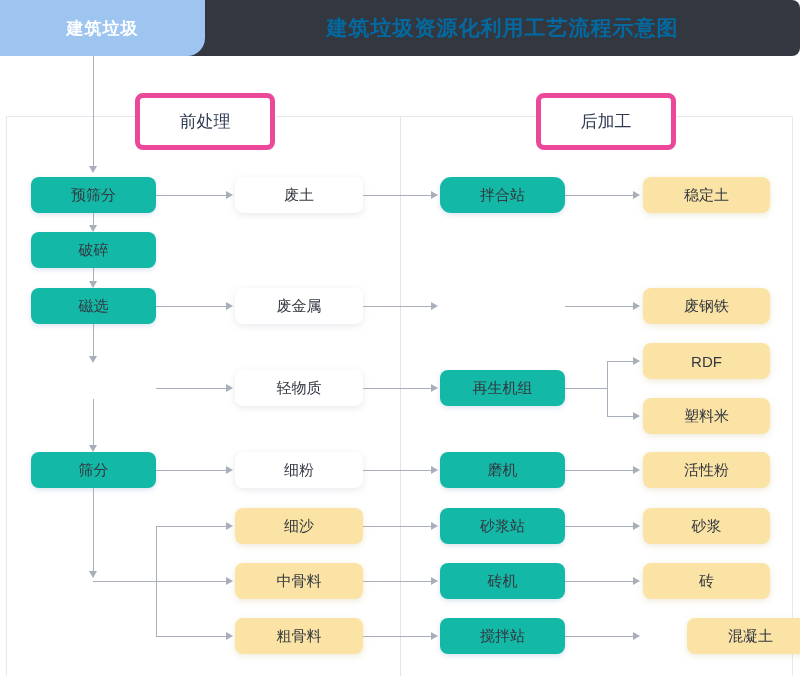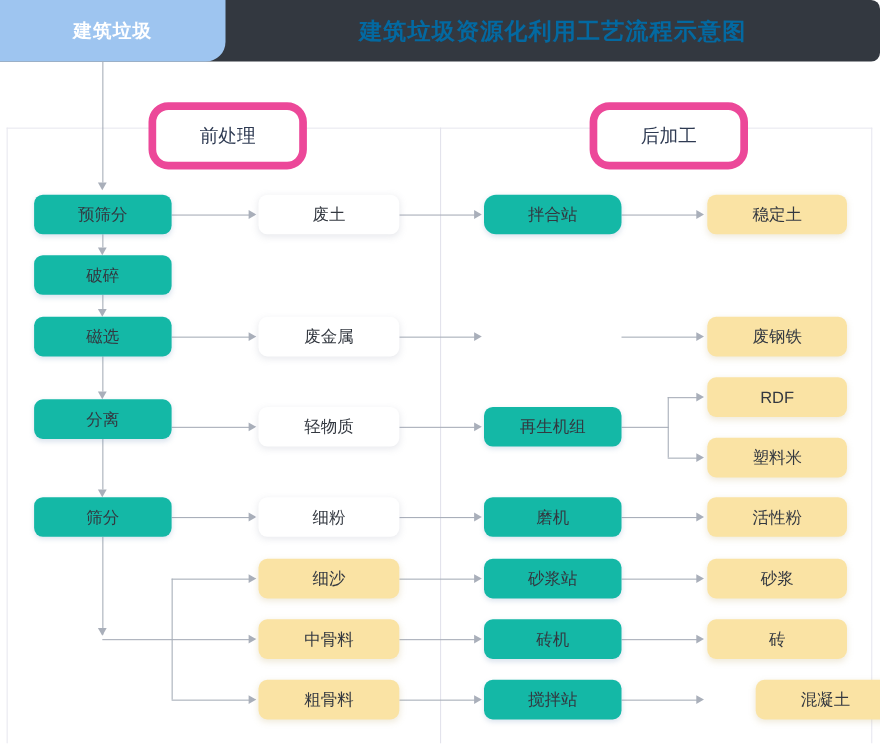--- a/index.html
+++ b/index.html
@@ -39,21 +39,21 @@
     background:#E8E8F0;
   }
   .divider{
     position:absolute;left:400px;top:116px;width:1px;height:560px;
     background:#E3E3EC;
   }
 
   
   .stage{
     position:absolute;height:47px;
-    background:#ffffff;border:7px solid #ec4899;border-radius:18px;
+    background:#ffffff;border:5px solid #ec4899;border-radius:8px;
     display:flex;align-items:center;justify-content:center;
     color:#2E3A52;font-size:17px;
     z-index:5;
   }
 
   
   .node{
     position:absolute;height:36px;border-radius:8px;
     display:flex;align-items:center;justify-content:center;
     font-size:15px;color:#333840;
@@ -93,21 +93,20 @@
 
   <div class="stage" style="left:135px;top:93px;width:130px;">前处理</div>
   <div class="stage" style="left:536px;top:93px;width:130px;">后加工</div>
 
   <div class="conn v" style="left:93px;top:56px;height:110px;"></div>
   <div class="arrow-d" style="left:89px;top:166px;"></div>
 
   <div class="node blue" style="left:31px;top:177px;width:125px;">预筛分</div>
   <div class="node blue" style="left:31px;top:232px;width:125px;">破碎</div>
   <div class="node blue" style="left:31px;top:288px;width:125px;">磁选</div>
-  <div class="node blue" style="left:31px;top:363px;width:125px;">分离</div>
   <div class="node blue" style="left:31px;top:452px;width:125px;">筛分</div>
 
   <div class="conn v" style="left:93px;top:213px;height:12px;"></div>
   <div class="arrow-d" style="left:89px;top:225px;"></div>
 
   <div class="conn v" style="left:93px;top:268px;height:13px;"></div>
   <div class="arrow-d" style="left:89px;top:281px;"></div>
 
   <div class="conn v" style="left:93px;top:324px;height:32px;"></div>
   <div class="arrow-d" style="left:89px;top:356px;"></div>

